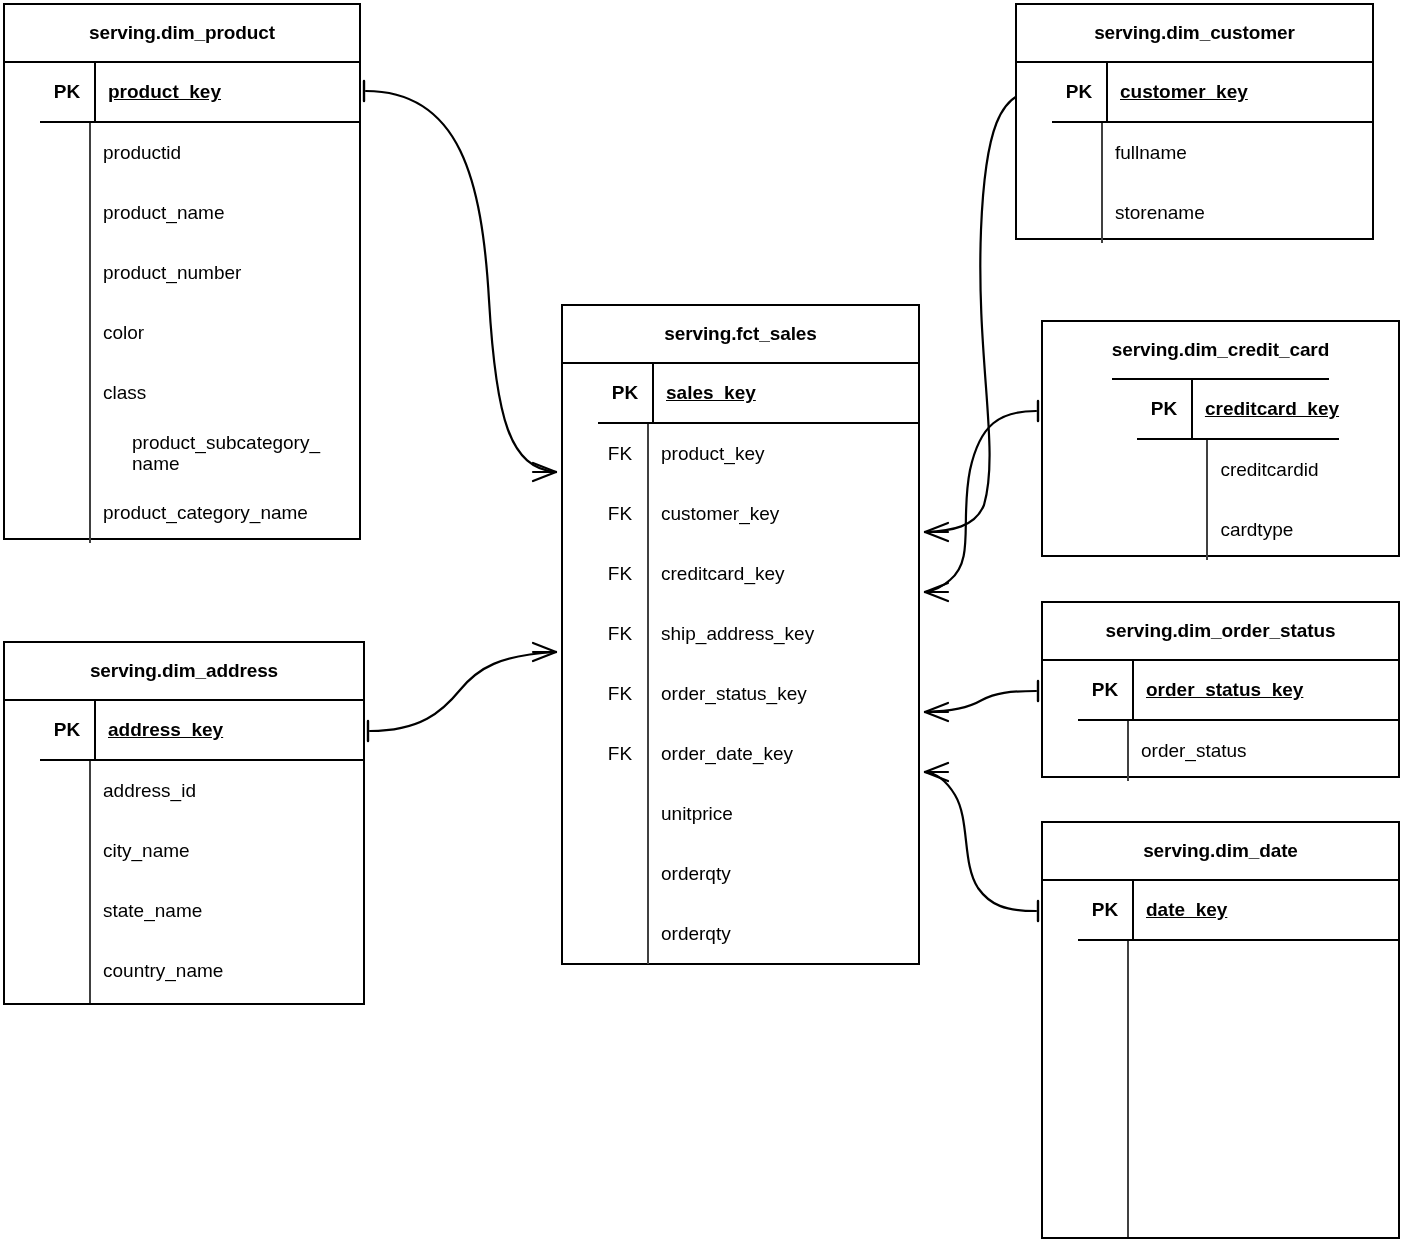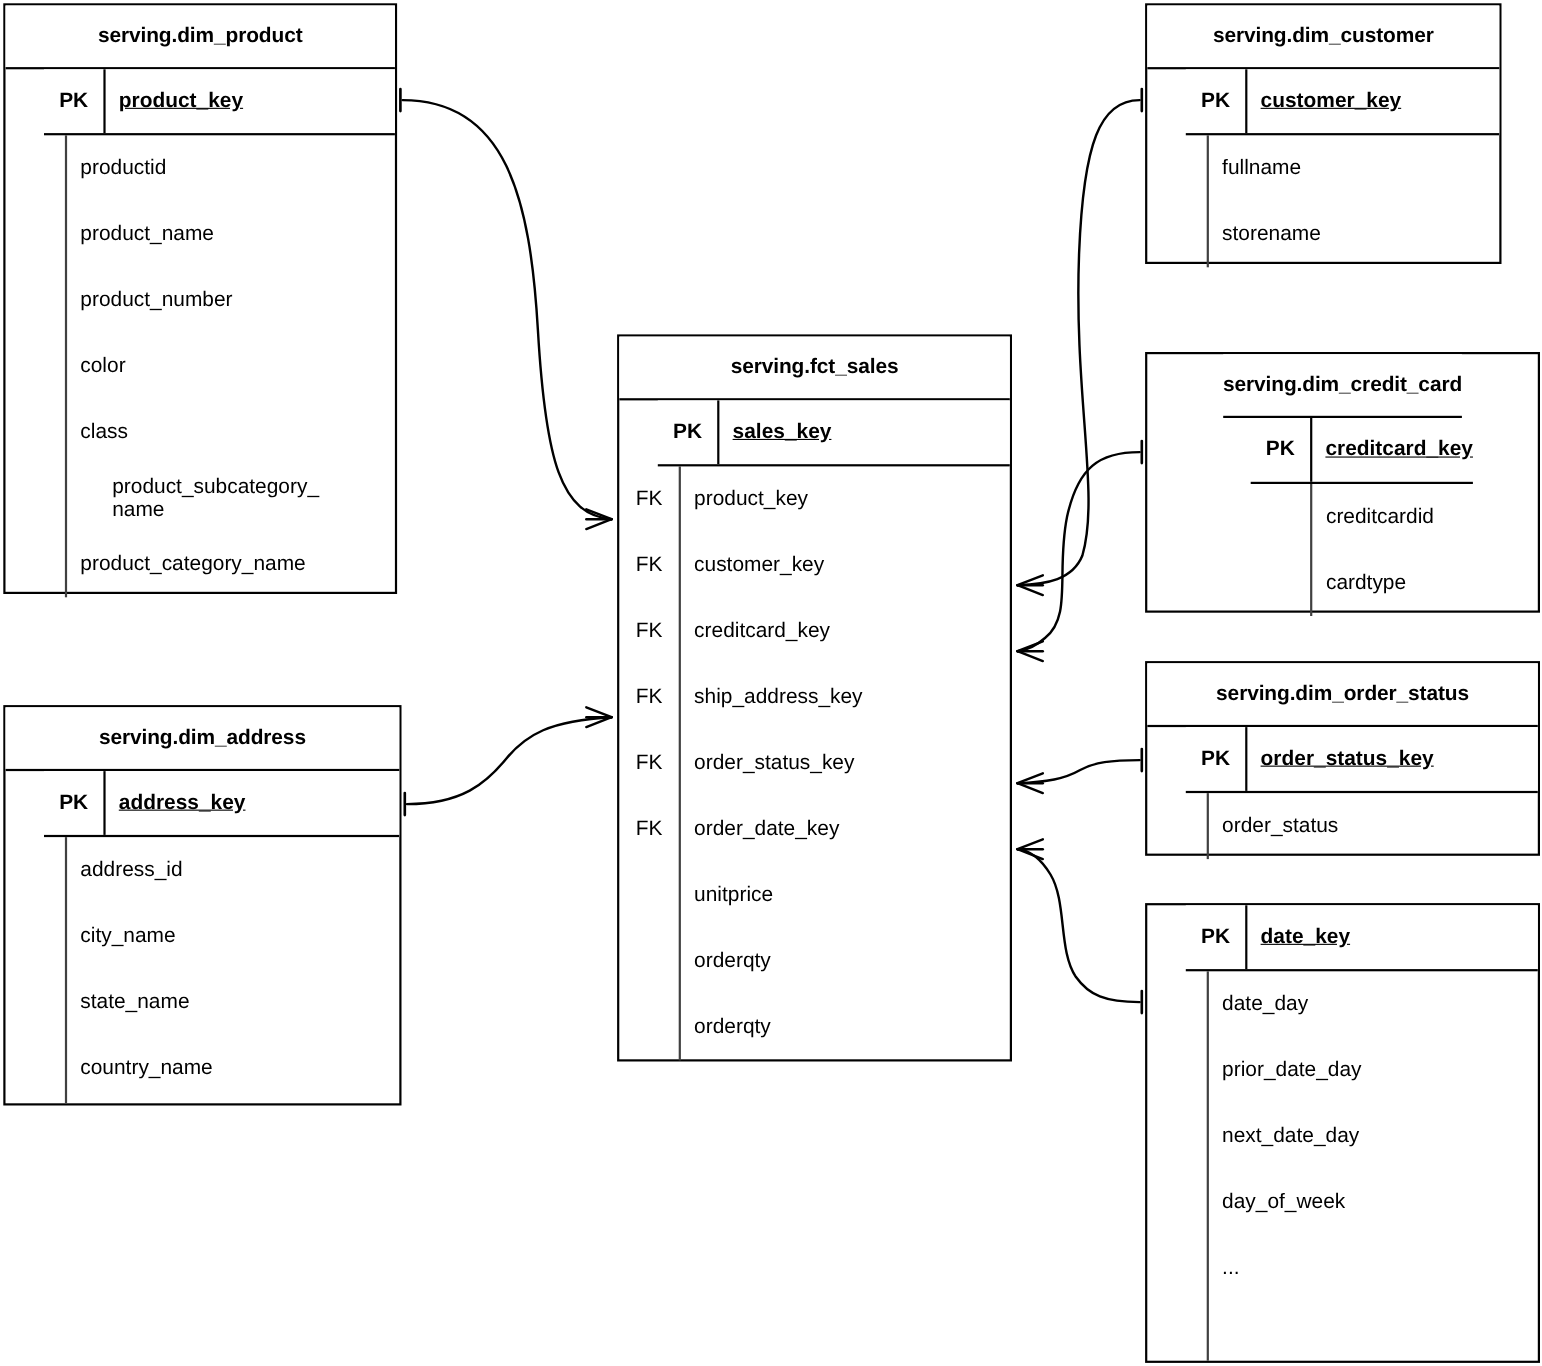--- a/index.html
+++ b/index.html
@@ -77,20 +77,21 @@
     text-decoration: underline;
   }
   .attrs {
     flex: 1 1 auto;
     display: flex;
     flex-direction: column;
   }
   .attrs-inner {
     display: flex;
     flex: 1 1 auto;
+    padding-left: 30px;
   }
   .attrs-inner .keycol-stack {
     flex: 0 0 56px;
     width: 56px;
     border-right: 2px solid #404040;
     display: flex;
     flex-direction: column;
   }
   .attrs-inner .namecol-stack {
     flex: 1 1 auto;
@@ -118,21 +119,21 @@
     align-items: center;
     justify-content: center;
     font-size: 19px;
   }
   .spacer-cell { flex: 1 1 auto; }
 
   
   #ent-dim_product   { left: 3px;    top: 3px;   width: 358px; height: 537px; }
   #ent-dim_address   { left: 3px;    top: 641px; width: 362px; height: 364px; }
   #ent-fct_sales     { left: 561px;  top: 304px; width: 359px; height: 661px; }
-  #ent-dim_customer  { left: 1041px; top: 3px;   width: 324px; height: 237px; }
+  #ent-dim_customer  { left: 1015px; top: 3px;   width: 359px; height: 237px; }
   #ent-dim_credit_card { left: 1041px; top: 320px; width: 359px; height: 237px; align-items: center; }
   #ent-dim_order_status { left: 1041px; top: 601px; width: 359px; height: 177px; }
   #ent-dim_date      { left: 1041px; top: 821px; width: 359px; height: 418px; }
 </style>
 </head>
 <body>
 
 <div id="canvas">
 
   <svg id="edges" viewBox="0 0 1402 1242">
@@ -315,32 +316,25 @@
         <div class="keycol-stack"></div>
         <div class="namecol-stack">
           <div class="attr-cell">order_status</div>
           <div class="spacer-cell"></div>
         </div>
       </div>
     </div>
   </div>
 
   <div class="entity" id="ent-dim_date">
+    <div class="ent-header">serving.dim_date</div>
     <div class="row pkrow">
       <div class="keycol">PK</div>
       <div class="namecol">date_key</div>
     </div>
     <div class="attrs">
       <div class="attrs-inner">
         <div class="keycol-stack"></div>
-        <div class="namecol-stack">
-          <div class="attr-cell">date_day</div>
-          <div class="attr-cell">prior_date_day</div>
-          <div class="attr-cell">next_date_day</div>
-          <div class="attr-cell">day_of_week</div>
-          <div class="attr-cell">...</div>
-          <div class="spacer-cell"></div>
-        </div>
       </div>
     </div>
   </div>
 
 </div>
 
 </body></html>

